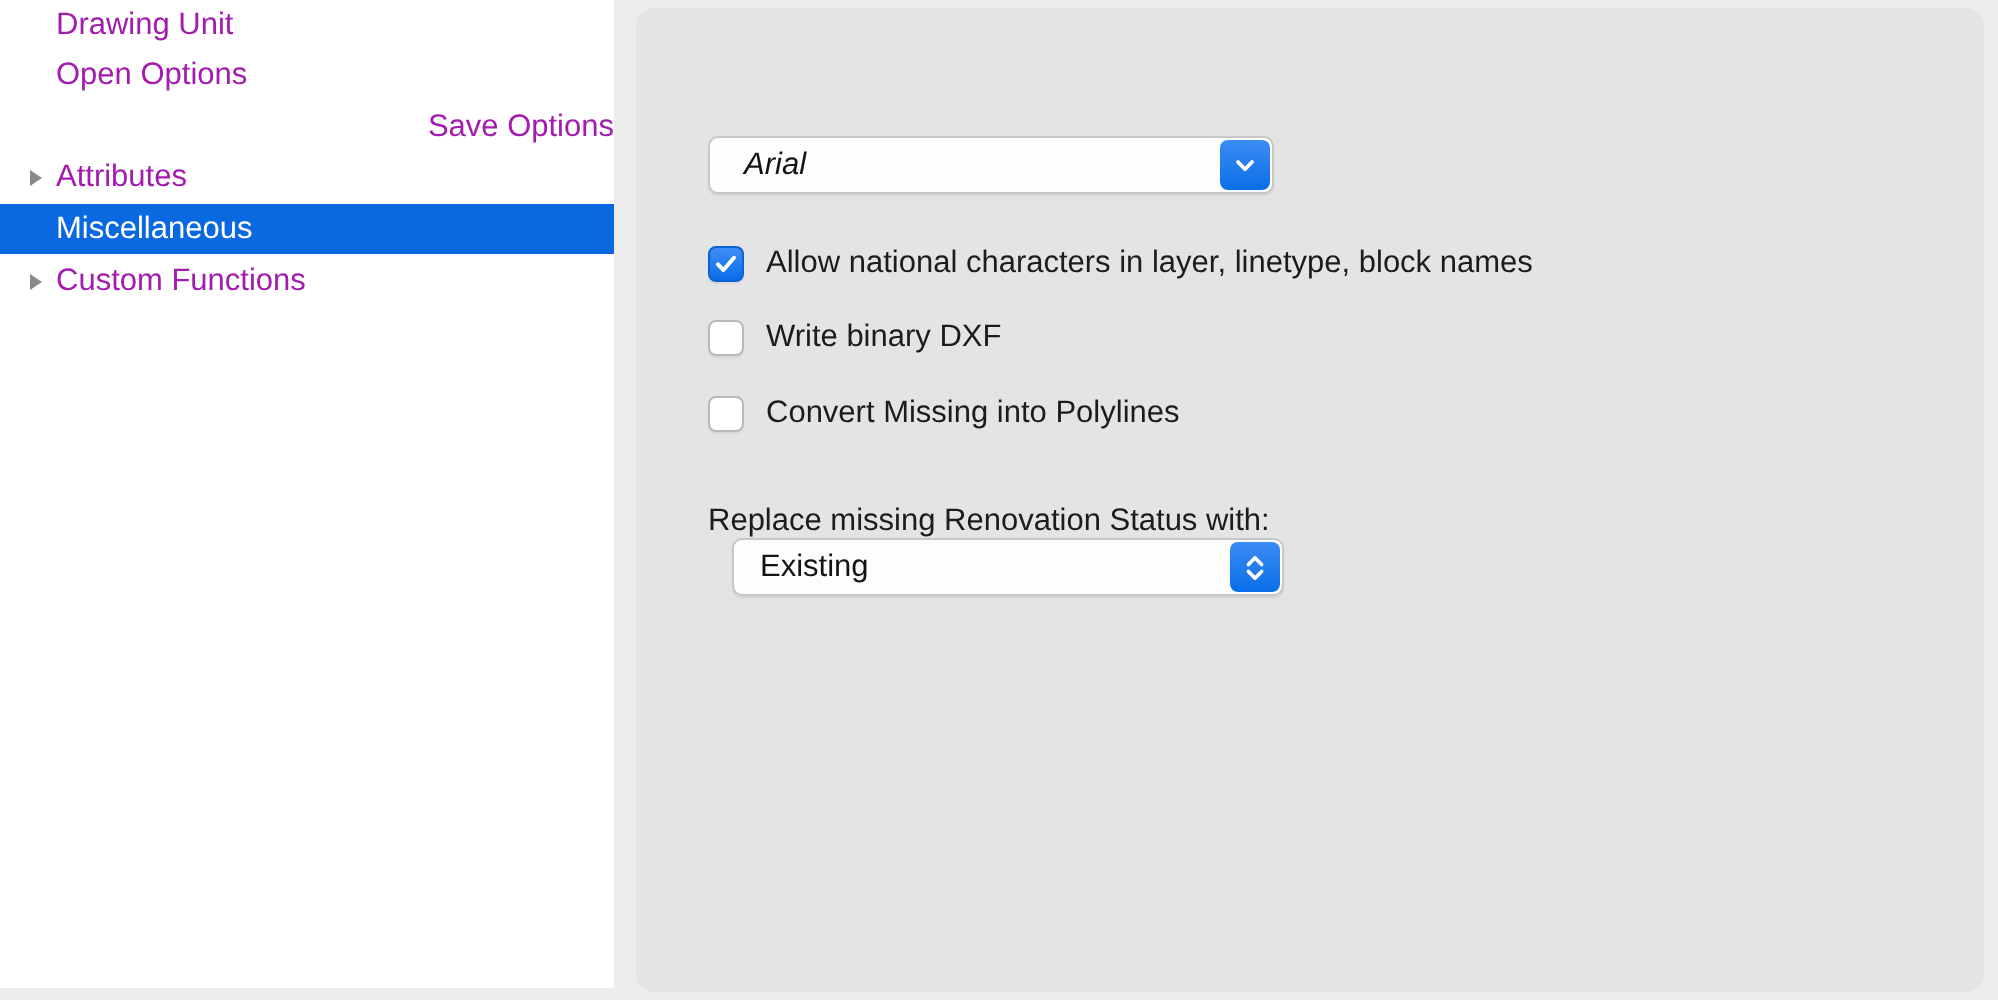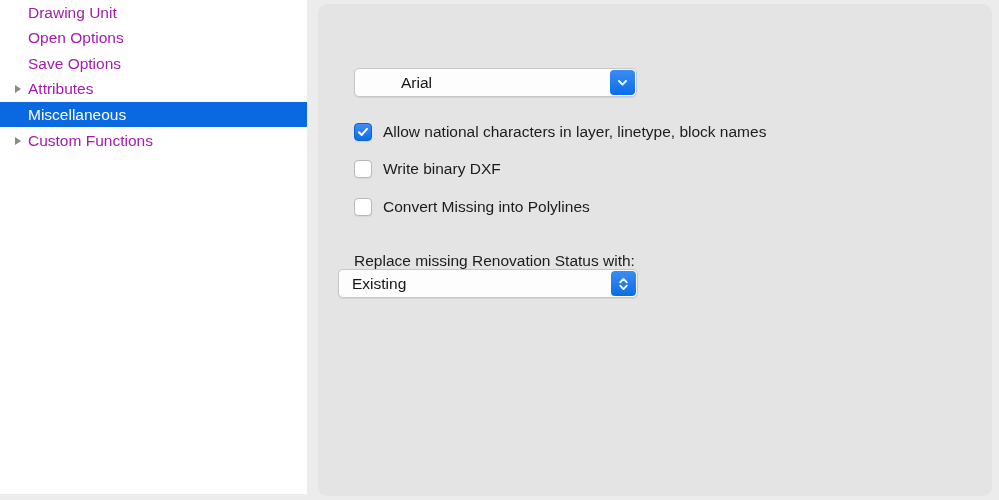--- a/index.html
+++ b/index.html
@@ -152,21 +152,21 @@
   <div class="tree-row" style="top:0px;position:absolute;left:0;width:307px;">
     <span class="tw"></span>
     <span class="tree-label">Drawing Unit</span>
   </div>
 
   <div class="tree-row" style="top:25px;position:absolute;left:0;width:327px;">
     <span class="tw"></span>
     <span class="tree-label">Open Options</span>
   </div>
 
-  <div class="tree-row" style="top:51px;position:absolute;left:0;width:307px;">
+  <div class="tree-row" style="top:51px;position:absolute;left:0;width:307px;justify-content:flex-end;">
     <span class="tw"></span>
     <span class="tree-label">Save Options</span>
   </div>
 
   <div class="tree-row" style="top:76px;position:absolute;left:0;width:307px;">
     <span class="tw has-arrow"></span>
     <span class="tree-label">Attributes</span>
   </div>
 
   <div class="tree-row selected" style="top:102px;position:absolute;left:0;width:307px;">
@@ -178,21 +178,21 @@
     <span class="tw has-arrow"></span>
     <span class="tree-label">Custom Functions</span>
   </div>
 
 </div>
 
 <div id="content-panel">
 
 
   <div class="popup" style="left:36px; top:64px; width:283px;">
-    <span class="popup-value" style="padding-left:46px;">Arial</span>
+    <span class="popup-value" style="padding-left:17px;font-style:italic;">Arial</span>
     <span class="popup-btn">
       <svg width="13" height="13" viewBox="0 0 13 13" aria-hidden="true">
         <path d="M3 5 L6.5 8.6 L10 5" fill="none" stroke="#ffffff" stroke-width="1.9" stroke-linecap="round" stroke-linejoin="round"></path>
       </svg>
     </span>
   </div>
 
   <div class="cb-row" style="left:36px; top:117px;">
     <span class="cb-box checked">
       <svg width="14" height="14" viewBox="0 0 14 14" aria-hidden="true">
@@ -207,21 +207,21 @@
     <span class="cb-label">Write binary DXF</span>
   </div>
 
   <div class="cb-row" style="left:36px; top:192px;">
     <span class="cb-box"></span>
     <span class="cb-label">Convert Missing into Polylines</span>
   </div>
 
   <div class="field-label" style="left:36px; top:248px;">Replace missing Renovation Status with:</div>
 
-  <div class="popup" style="left:20px; top:265px; width:300px;">
+  <div class="popup" style="left:48px; top:265px; width:276px;">
     <span class="popup-value" style="padding-left:13px;">Existing</span>
     <span class="popup-btn">
       <svg width="13" height="18" viewBox="0 0 13 18" aria-hidden="true">
         <path d="M3.2 7.3 L6.5 3.9 L9.8 7.3" fill="none" stroke="#ffffff" stroke-width="1.8" stroke-linecap="round" stroke-linejoin="round"></path>
         <path d="M3.2 10.7 L6.5 14.1 L9.8 10.7" fill="none" stroke="#ffffff" stroke-width="1.8" stroke-linecap="round" stroke-linejoin="round"></path>
       </svg>
     </span>
   </div>
 
 </div>

